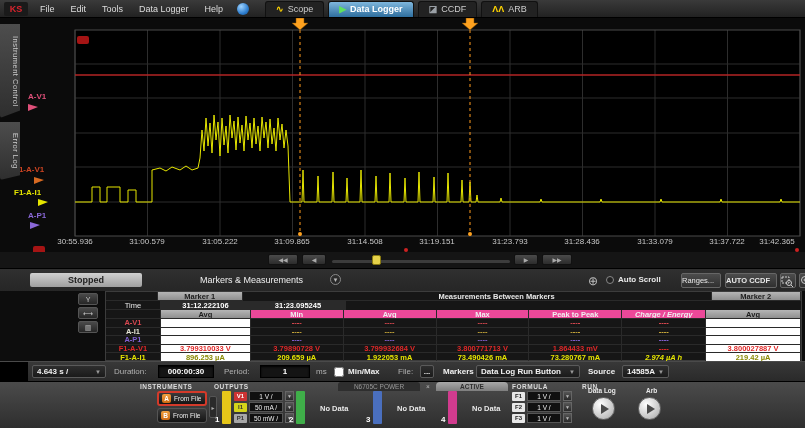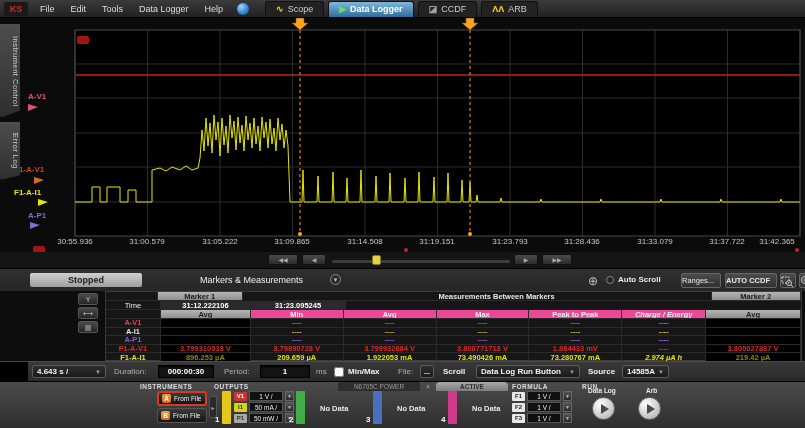--- a/index.html
+++ b/index.html
@@ -52,21 +52,21 @@
   #mtable { position:absolute; left:105px; top:291px; width:697px; height:70px; background:#161616;
             border:1px solid #3c3c3c; display:flex; flex-direction:column; font-size:7.5px;}
   .trow { display:flex; width:100%; }
   .trow.h { height:9px; }
   .trow.d { height:8.6px; font-weight:bold; }
   .c { display:flex; align-items:center; justify-content:center; border-right:1px solid #2a2a2a;
        border-bottom:1px solid #2a2a2a; overflow:hidden; white-space:nowrap;}
   .c0{width:55px;} .c1{width:90px;} .c2,.c3,.c4,.c5{width:93px;} .c6{width:84px;font-style:italic;} .c7{width:95px;}
   .cm{width:456px;margin-left:40px;}
   .gray { background:linear-gradient(#b5b5b5,#8f8f8f); color:#1c1c1c; font-weight:bold; }
-  .graycell { background:#000000; }
+  .graycell { background:#ffffff; }
   .colh { background:#ec4899; color:#f0f0f0; font-weight:bold; }
   .w { color:#e8e8e8; }
   .timecell { background:#2a2a2a; color:#fff; font-weight:bold; }
   
   #settings { position:absolute; left:0; top:361px; width:805px; height:20px;
               background:linear-gradient(#383838,#2a2a2a); border-top:1px solid #4a4a4a;}
   #settings .lbl { position:absolute; top:5px; color:#b0b0b0; font-size:8px; }
   #settings .wlbl { color:#f0f0f0; font-weight:bold; }
   .field { position:absolute; top:3px; height:13px; background:#141414; border:1px solid #000;
            box-shadow:inset 0 1px 2px #000; color:#fff; font-size:8px; font-weight:bold;
@@ -340,21 +340,21 @@
   <input class="field" style="left: 158px; width: 56px;" value="000:00:30">
   <span class="lbl" style="left:224px">Period:</span>
   <input class="field" style="left: 260px; width: 50px;" value="1">
   <span class="lbl" style="left:316px">ms</span>
   <input type="checkbox" class="abs" style="left: 334px; top: 5px; width: 10px; height: 10px;">
   <span class="lbl wlbl" style="left:348px">Min/Max</span>
   <span class="lbl" style="left:398px">File:</span>
   <div class="drop" style="left:420px; width:14px; justify-content:center">
     <span>...</span>
   </div>
-  <span class="lbl wlbl" style="left:443px">Scroll</span>
+  <span class="lbl wlbl" style="left:443px">Markers</span>
   <div class="drop" style="left:476px; width:104px">
     <span>Data Log Run Button</span>
       <span class="ar">▼</span>
   </div>
   <span class="lbl wlbl" style="left:588px">Source</span>
   <div class="drop" style="left:622px; width:47px">
     <span>14585A</span>
       <span class="ar">▼</span>
   </div>
 </div>

